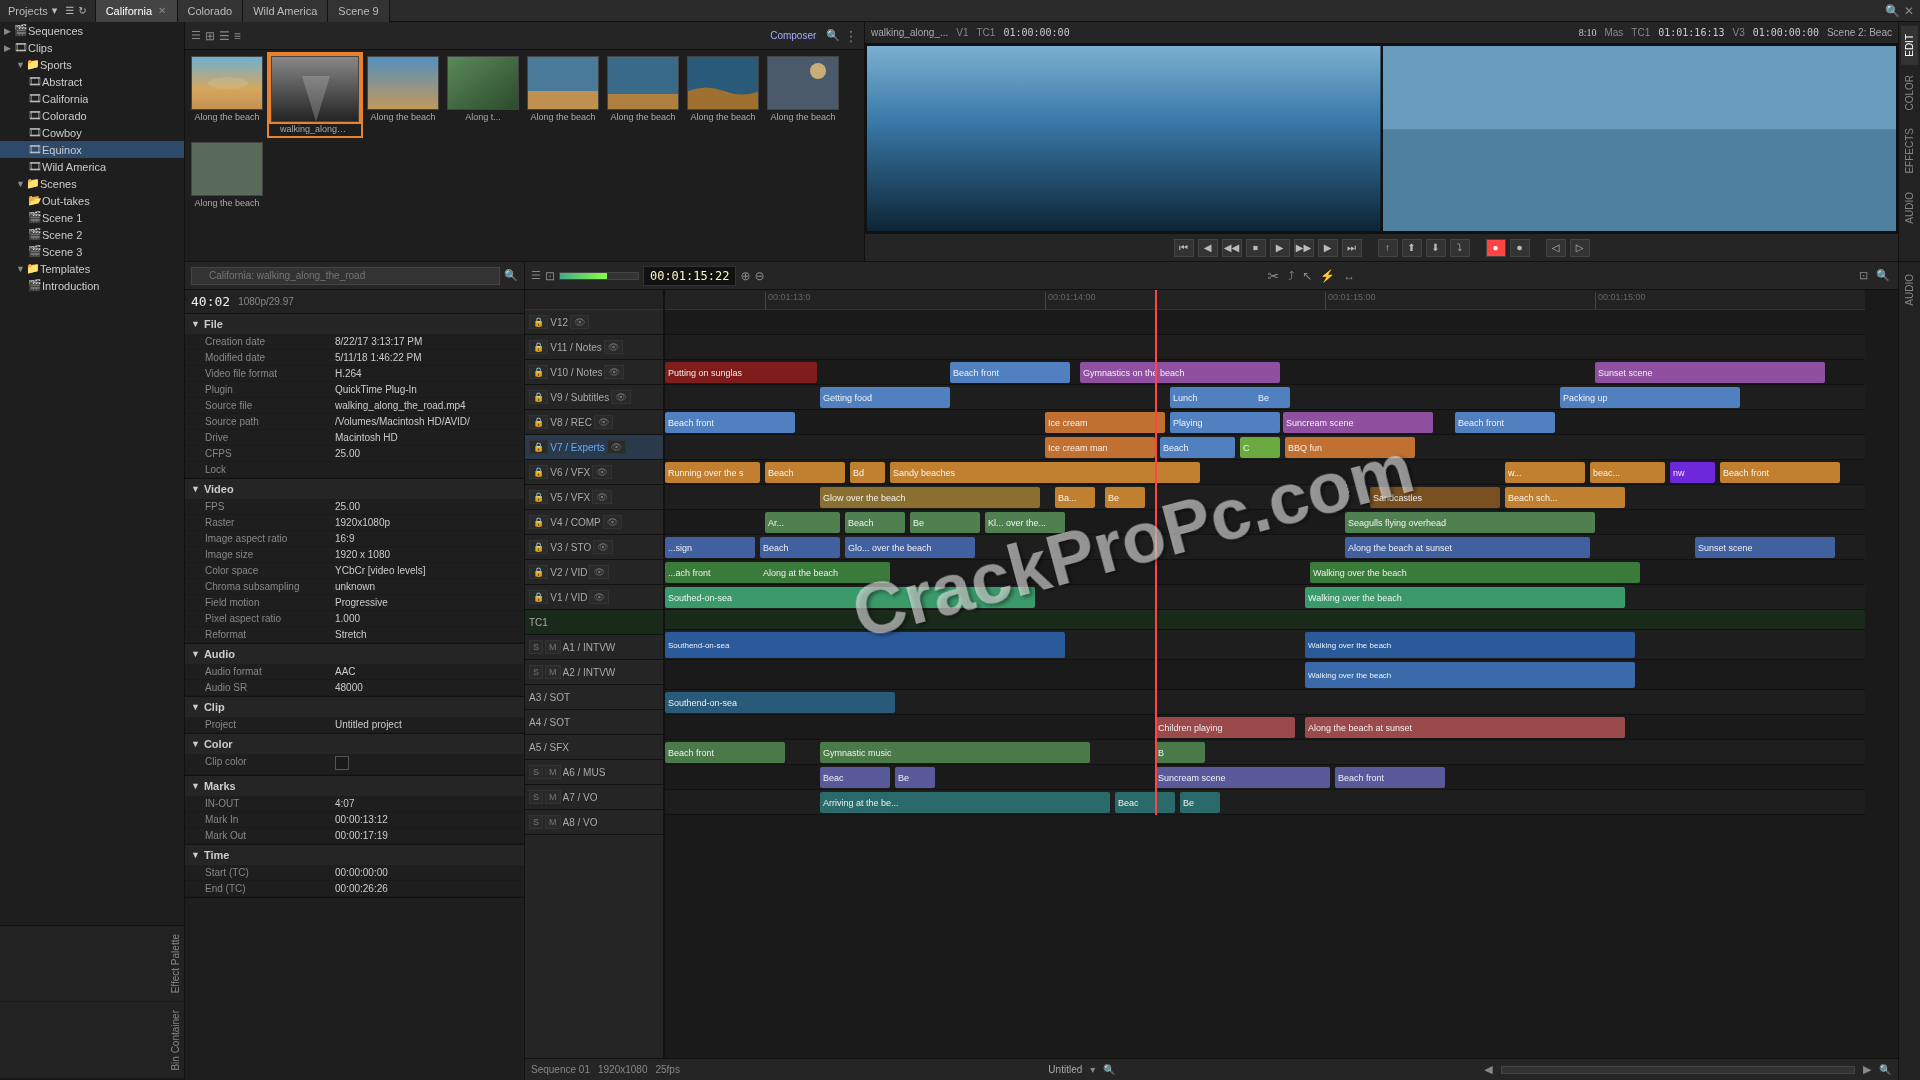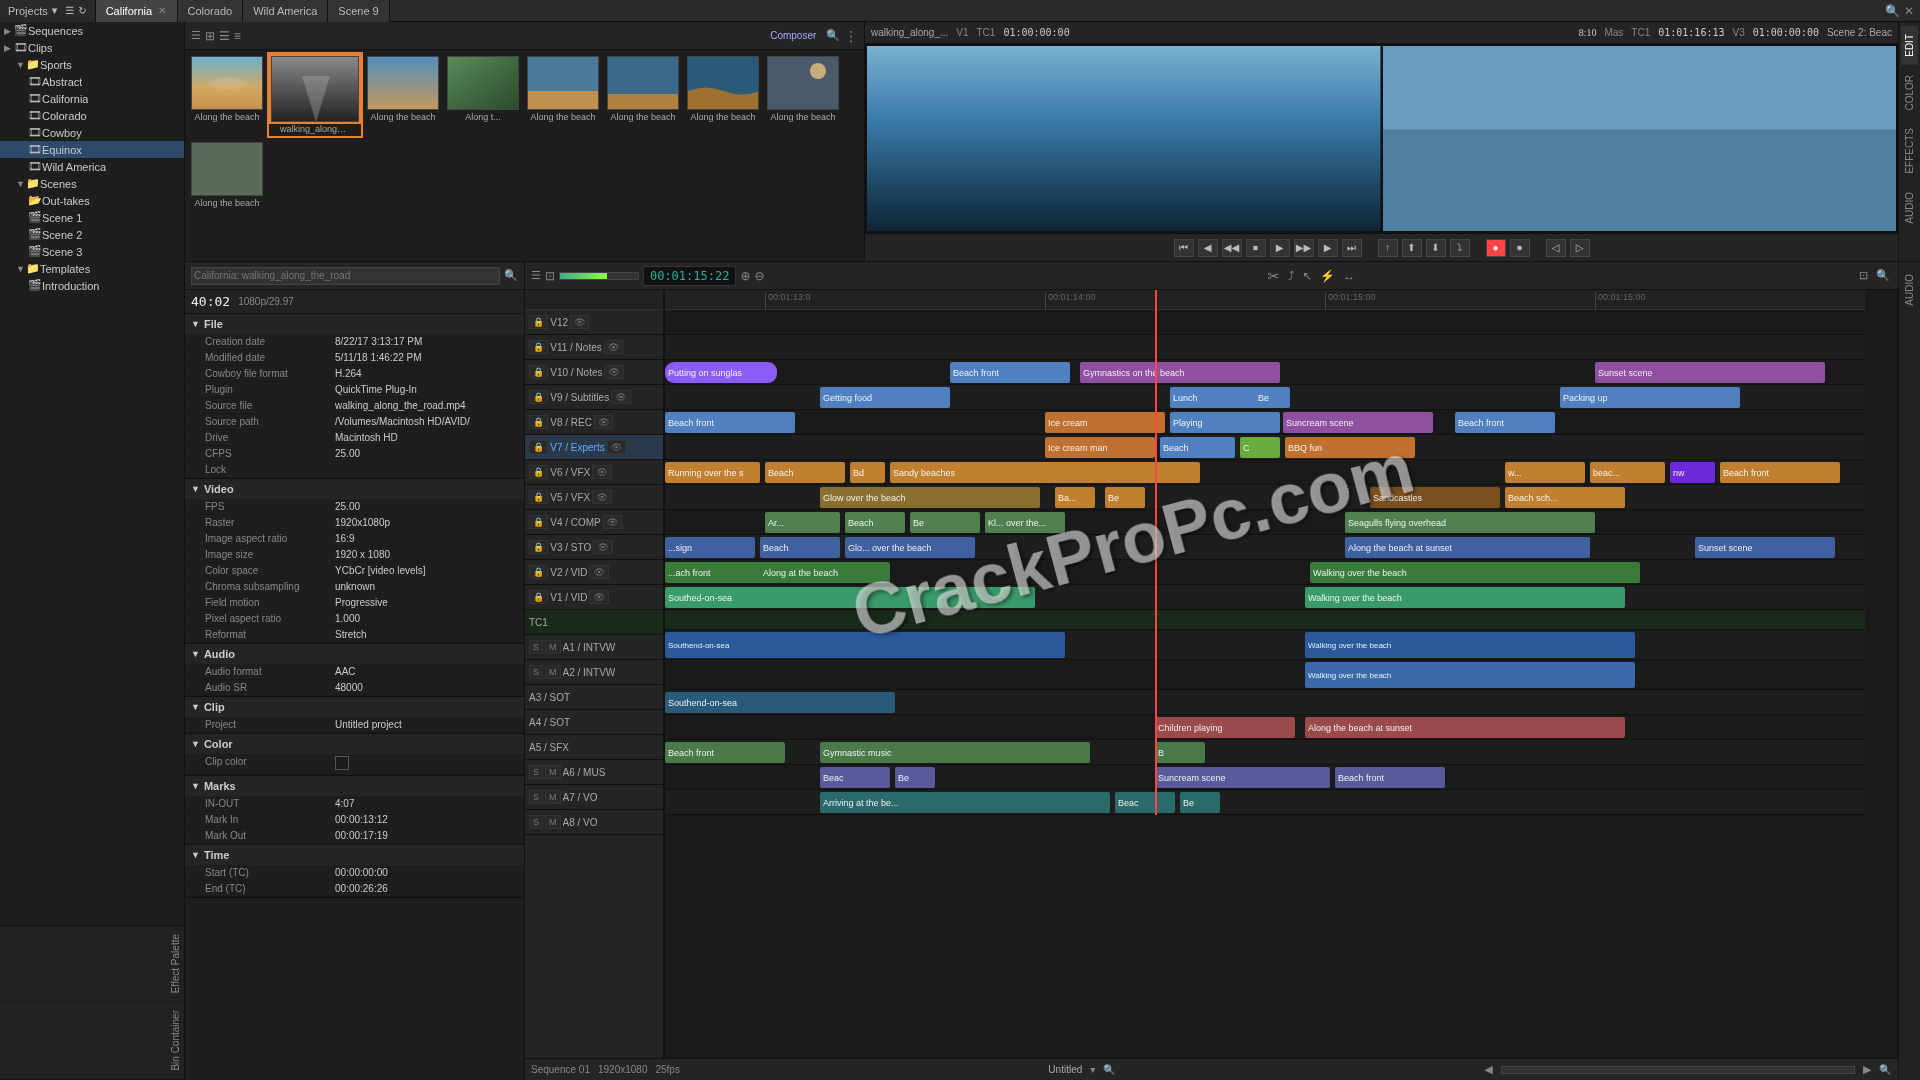--- a/index.html
+++ b/index.html
@@ -280,21 +280,21 @@
       gap: 4px;
       flex-shrink: 0;
     }
 
     .inspector-search {
       flex: 1;
       height: 18px;
       background: #333;
       border: 1px solid #444;
       color: #ccc;
-      padding: 0 2px;
+      padding: 0 17px;
       font-size: 10px;
     }
 
     .insp-section {
       border-bottom: 1px solid #111;
     }
 
     .insp-section-header {
       display: flex;
       align-items: center;
@@ -338,21 +338,21 @@
       border-bottom: 1px solid #111;
       display: flex;
       align-items: center;
       padding: 0 6px;
       gap: 4px;
       flex-shrink: 0;
     }
 
     .tc-box {
       background: #111;
-      color: #14b8a6;
+      color: #fef9c3;
       font-family: monospace;
       font-size: 12px;
       padding: 2px 6px;
       border: 1px solid #333;
     }
 
     
     .side-tabs-right {
       width: 22px;
       background: #222;
@@ -870,21 +870,21 @@
           </div>
           <div class="insp-row">
             <span class="insp-key">Creation date</span>
             <span class="insp-val">8/22/17   3:13:17 PM</span>
           </div>
           <div class="insp-row">
             <span class="insp-key">Modified date</span>
             <span class="insp-val">5/11/18   1:46:22 PM</span>
           </div>
           <div class="insp-row">
-            <span class="insp-key">Cowboy file format</span>
+            <span class="insp-key">Video file format</span>
             <span class="insp-val">H.264</span>
           </div>
           <div class="insp-row">
             <span class="insp-key">Plugin</span>
             <span class="insp-val">QuickTime Plug-In</span>
           </div>
           <div class="insp-row">
             <span class="insp-key">Source file</span>
             <span class="insp-val">walking_along_the_road.mp4</span>
           </div>
@@ -1165,21 +1165,21 @@
                 <div class="r-mark" style="left:930px;">00:01:15:00</div>
 
                 <div style="position:absolute; left:490px; top:0; width:2px; height:100%; background:#f44; z-index:10;"></div>
               </div>
 
               <div class="track-clips-row"></div>
 
               <div class="track-clips-row"></div>
 
               <div class="track-clips-row">
-                <div class="cl" style="left:0px; width:112px; background:#8b5cf6;border-radius:9px;">Putting on sunglas</div>
+                <div class="cl" style="left:0px; width:152px; background:#7f1d1d;">Putting on sunglas</div>
                 <div class="cl" style="left:285px; width:120px; background:#5080c0;">Beach front</div>
                 <div class="cl" style="left:415px; width:200px; background:#9050a0;">Gymnastics on the beach</div>
                 <div class="cl" style="left:930px; width:230px; background:#9050a0;">Sunset scene</div>
               </div>
 
               <div class="track-clips-row">
                 <div class="cl" style="left:155px; width:130px; background:#5080c0;">Getting food</div>
                 <div class="cl" style="left:505px; width:104px; background:#5080c0;">Lunch</div>
                 <div class="cl" style="left:590px; width:35px; background:#5080c0;">Be</div>
                 <div class="cl" style="left:895px; width:180px; background:#5080c0;">Packing up</div>

